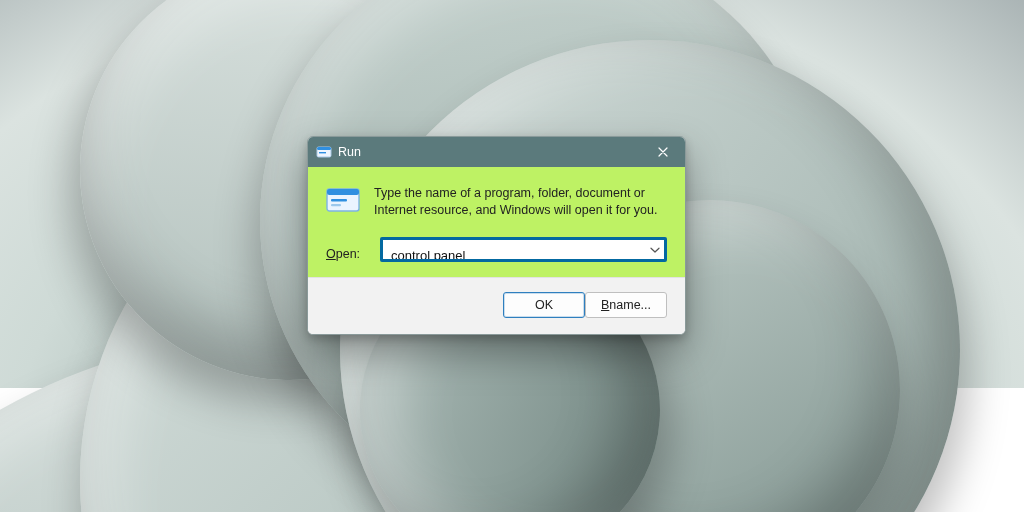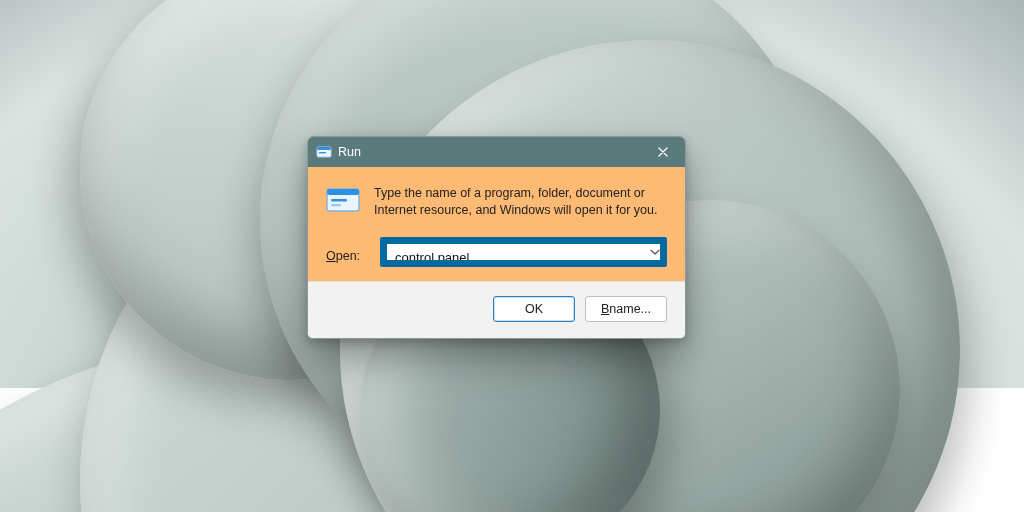--- a/index.html
+++ b/index.html
@@ -59,21 +59,21 @@
   .titlebar .spacer { flex: 1; }
   .titlebar .close-btn {
     width: 44px; height: 30px;
     margin: 0 -6px 0 0;
     display: flex; align-items: center; justify-content: center;
     color: #fff;
   }
 
   .body-area {
     padding: 18px 18px 14px 18px;
-    background: #fdba74;
+    background: #bef264;
   }
   .desc-row {
     display: flex; align-items: flex-start; gap: 14px;
     margin-bottom: 18px;
   }
   .run-big-icon {
     width: 34px; height: 26px; flex: 0 0 auto; margin-top: 2px;
   }
   .desc-text { font-size: 12.5px; line-height: 1.35; color: #222; }
 
@@ -89,35 +89,35 @@
   .combo {
     position: relative; flex: 1;
   }
   .combo input {
     width: 100%;
     height: 25px;
     padding: 14px 26px 2px 8px;
     font-family: inherit; font-size: 13px;
     color: #111;
     background: #fff;
-    border: 7px solid #0369a1;
+    border: 3px solid #0369a1;
     outline: none;
     border-radius: 2px;
   }
   .combo .chev {
     position: absolute; right: 6px; top: 50%; transform: translateY(-50%);
     width: 12px; height: 12px; color: #555;
     pointer-events: none;
   }
 
   .button-bar {
     background: #f2f2f2;
     border-top: 1px solid #e2e2e2;
     padding: 14px 18px 16px 18px;
-    display: flex; justify-content: flex-end; gap: 10px;
+    display: flex; justify-content: flex-end; 
   }
   .btn {
     min-width: 82px; height: 26px;
     padding: 0 10px;
     font-family: inherit; font-size: 12.5px;
     background: #fdfdfd;
     border: 1px solid #bfbfbf;
     border-radius: 3px;
     color: #222;
     display: inline-flex; align-items: center; justify-content: center;

